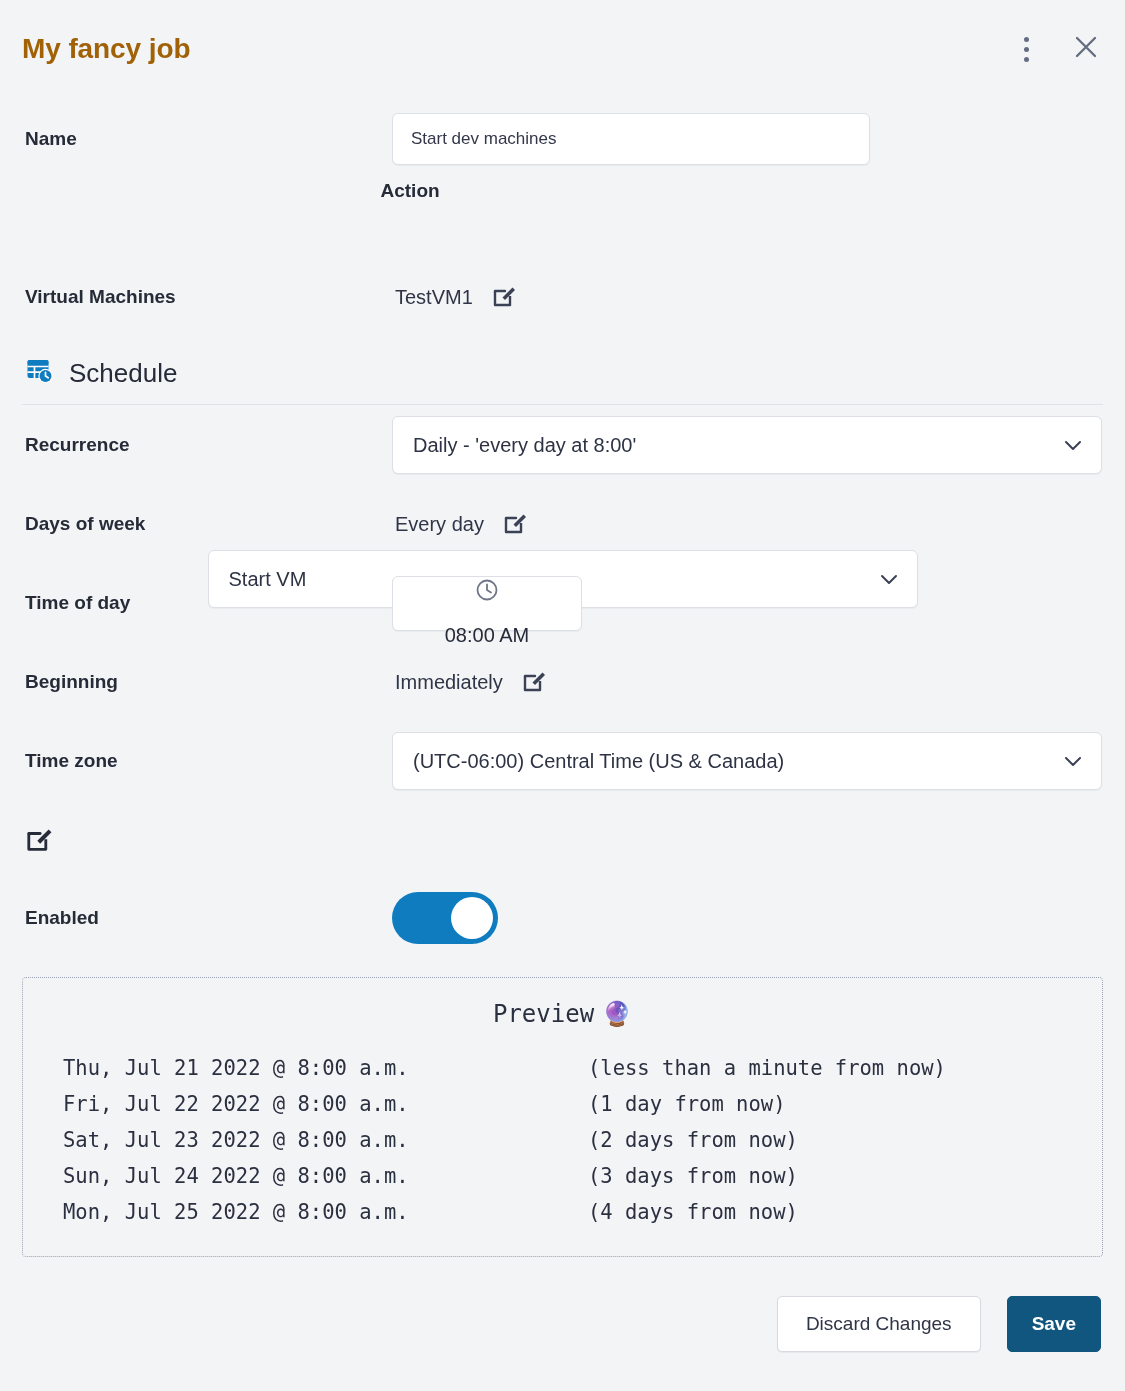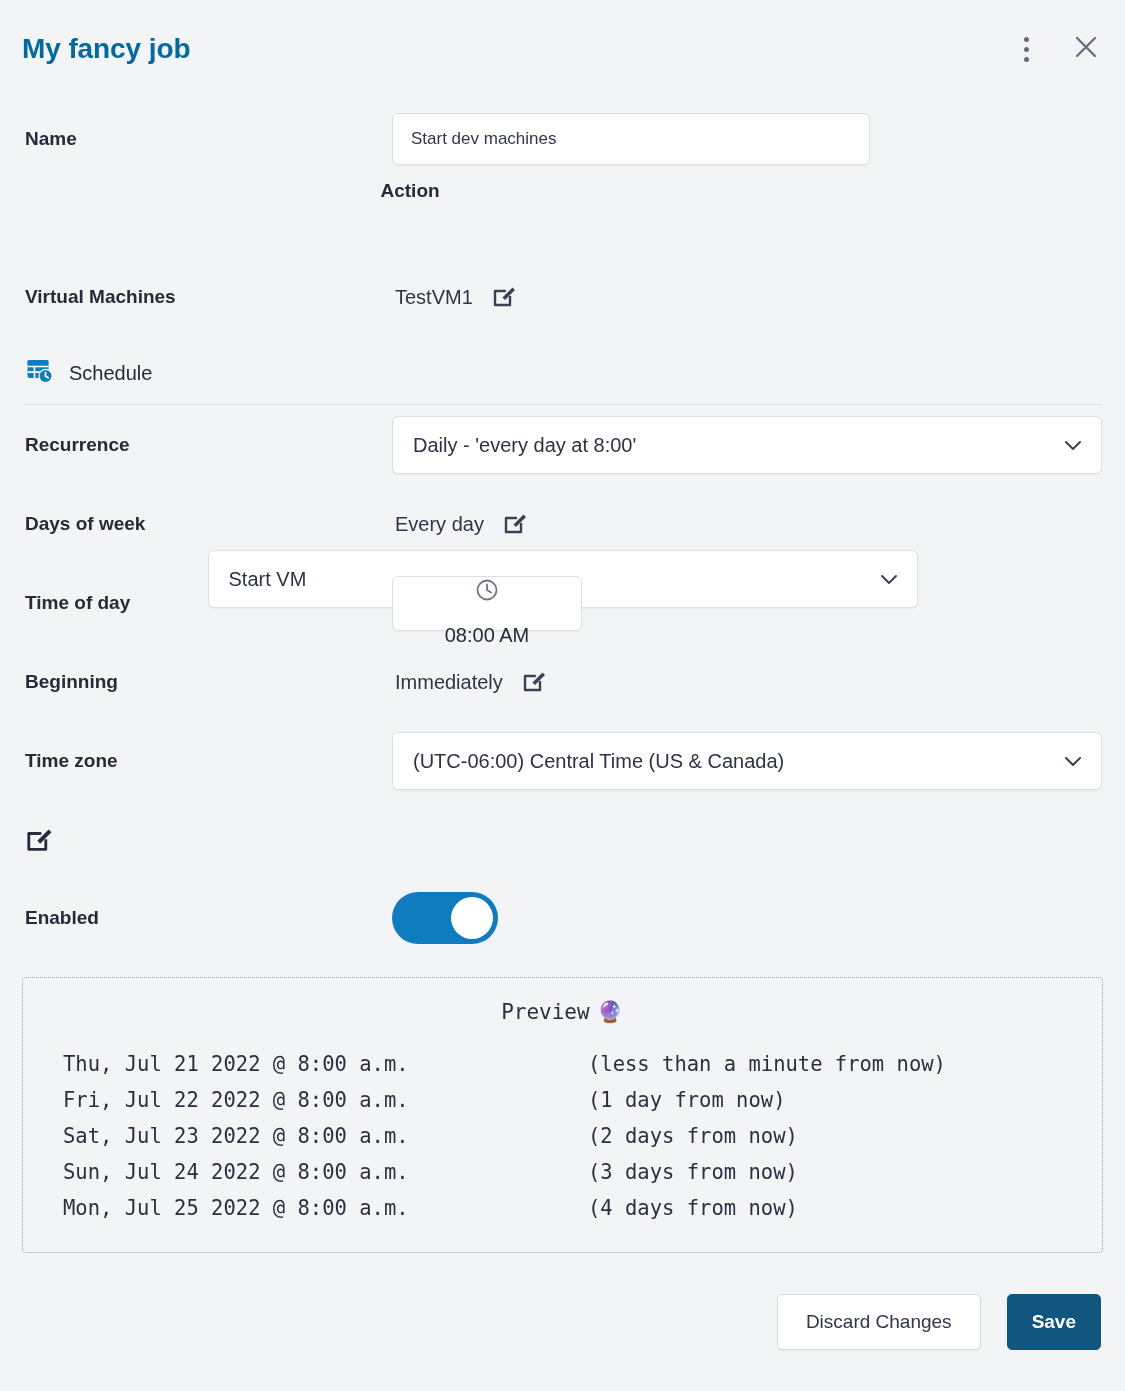--- a/index.html
+++ b/index.html
@@ -24,21 +24,21 @@
   
   .header {
     display: flex;
     align-items: center;
     height: 98px;
     flex: 0 0 auto;
   }
   .header-title {
     font-size: 28px;
     font-weight: 600;
-    color: #0369a1;
+    color: #a16207;
     letter-spacing: -0.1px;
     flex: 1 1 auto;
   }
   .header-actions {
     display: flex;
     align-items: center;
     gap: 26px;
   }
   .icon-btn {
     width: 34px; height: 34px;
@@ -136,21 +136,21 @@
     flex: 0 0 auto;
     padding-top: 20px;
   }
   .section-head {
     display: flex;
     align-items: center;
     gap: 14px;
     padding: 0 0 14px 3px;
   }
   .section-title {
-    font-size: 20px;
+    font-size: 26px;
     color: #252b39;
     font-weight: 400;
   }
   .section-rule {
     height: 1px;
     background: #dfe2e7;
     width: 100%;
   }
 
   
@@ -175,21 +175,21 @@
   .preview {
     margin-top: 20px;
     border: 1px dotted #9aa1b1;
     border-radius: 4px;
     padding: 22px 0 26px 0;
     flex: 0 0 auto;
   }
   .preview-title {
     text-align: center;
     font-family: "DejaVu Sans Mono", monospace;
-    font-size: 21px;
+    font-size: 24px;
     color: #2b3040;
     padding-bottom: 22px;
     display: flex;
     justify-content: center;
     gap: 8px;
   }
   .preview-rows {
     font-family: "DejaVu Sans Mono", monospace;
     font-size: 20.5px;
     color: #2b3040;

